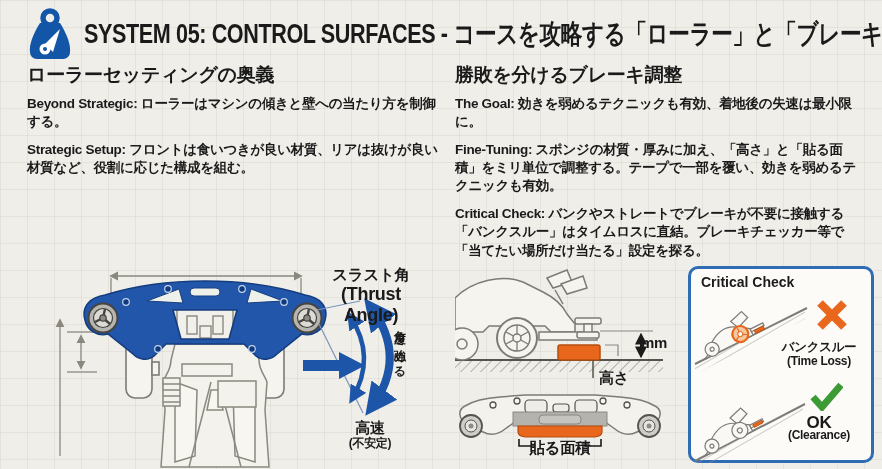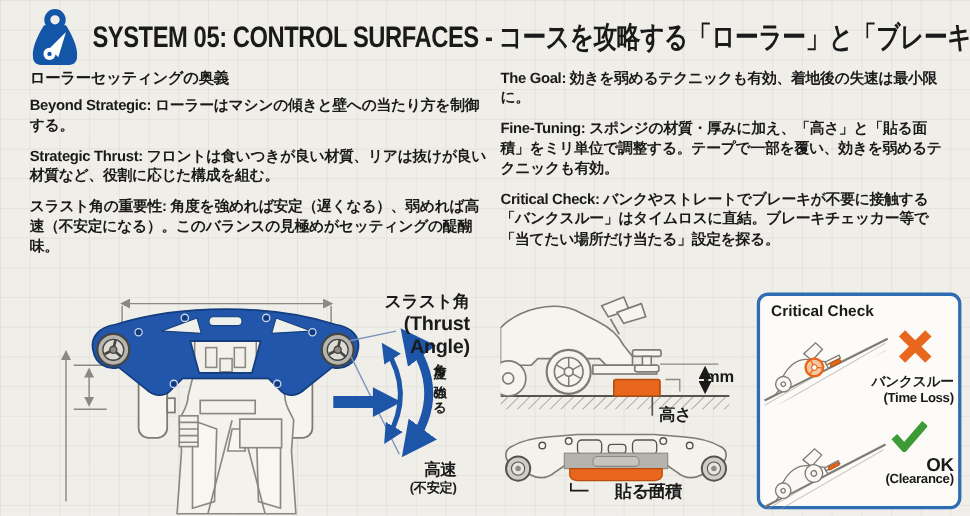--- a/index.html
+++ b/index.html
@@ -7,51 +7,51 @@
   #page{position:relative;width:882px;height:469px;overflow:hidden;
     background-color:#f0eee9;
     background-image:
       linear-gradient(rgba(175,165,150,0.16) 1px, transparent 1px),
       linear-gradient(90deg, rgba(175,165,150,0.16) 1px, transparent 1px);
     background-size:27px 27px;}
   .abs{position:absolute;}
   .title{left:84px;top:16px;font-size:27px;letter-spacing:-0.5px;white-space:nowrap;
     transform:scaleX(0.80);transform-origin:0 50%;}
   .col{width:416px;}
-  .col h2{margin:0 0 7px 0;font-size:14px;letter-spacing:-0.3px;}
+  .col h2{margin:0 0 7px 0;font-size:19px;letter-spacing:-0.3px;}
   .col p{margin:0 0 10px 0;font-size:13.5px;line-height:1.34;letter-spacing:-0.3px;}
-  .dlabel{font-size:14px;letter-spacing:-0.3px;line-height:1.15;text-align:right;}
+  .dlabel{font-size:14px;letter-spacing:-0.3px;line-height:1.15;text-align:center;}
   .vlabel{writing-mode:vertical-rl;text-orientation:upright;font-size:12px;letter-spacing:2px;}
   #ccbox{left:688px;top:266px;width:186px;height:197px;background:#fcfbf8;
     border:3px solid #2e6db4;border-radius:10px;box-sizing:border-box;}
-  .cclab{position:absolute;left:56px;width:120px;text-align:right;letter-spacing:-0.3px;line-height:1.1;}
+  .cclab{position:absolute;left:68px;width:120px;text-align:center;letter-spacing:-0.3px;line-height:1.1;}
   svg{display:block;}
 </style>
 </head>
 <body>
 
 <div id="page">
 
   <svg class="abs" style="left:26px;top:8px" width="48" height="52" viewBox="0 0 48 52">
     <circle cx="24" cy="10" r="7" fill="none" stroke="#1356a8" stroke-width="5.5"></circle>
     <path d="M14,15 H34 C41,26 45,37 44,44 C44,48 41,51 37,51 H11 C7,51 4,48 4,44 C3,37 7,26 14,15 Z" fill="#1356a8"></path>
     <path d="M19,36 L34,21 L27,44 Z" fill="#ffffff"></path>
     <circle cx="19" cy="41" r="5.5" fill="#ffffff"></circle>
     <circle cx="19" cy="41" r="2" fill="#1356a8"></circle>
   </svg>
   <div class="abs title">SYSTEM 05: CONTROL SURFACES - コースを攻略する「ローラー」と「ブレーキ」の調整術</div>
 
   <div class="abs col" style="left:27px;top:62px">
     <h2>ローラーセッティングの奥義</h2>
     <p>Beyond Strategic: ローラーはマシンの傾きと壁への当たり方を制御する。</p>
-    <p>Strategic Thrust: フロントは食いつきが良い材質、リアは抜けが良い材質など、役割に応じた構成を組む。</p>
-    <p>スラスト角の重要性: 角度を強めれば安定（遅くなる）、弱めれば高速（不安定になる）。このバランスの見極めがセッティングの醍醐味。</p>
+    <p>Strategic Setup: フロントは食いつきが良い材質、リアは抜けが良い材質など、役割に応じた構成を組む。</p>
   </div>
 
   <div class="abs col" style="left:455px;top:62px;width:412px">
+    <h2>勝敗を分けるブレーキ調整</h2>
     <p>The Goal: 効きを弱めるテクニックも有効、着地後の失速は最小限に。</p>
     <p>Fine-Tuning: スポンジの材質・厚みに加え、「高さ」と「貼る面積」をミリ単位で調整する。テープで一部を覆い、効きを弱めるテクニックも有効。</p>
     <p>Critical Check: バンクやストレートでブレーキが不要に接触する「バンクスルー」はタイムロスに直結。ブレーキチェッカー等で「当てたい場所だけ当たる」設定を探る。</p>
   </div>
 
   <svg class="abs" style="left:25px;top:260px" width="420" height="209" viewBox="0 0 420 209">
     <defs>
       <marker id="mGray" viewBox="0 0 10 10" refX="8" refY="5" markerWidth="7" markerHeight="7" orient="auto-start-reverse">
           <path d="M0,0 L10,5 L0,10 Z" fill="#8a887f"></path>
         </marker>

